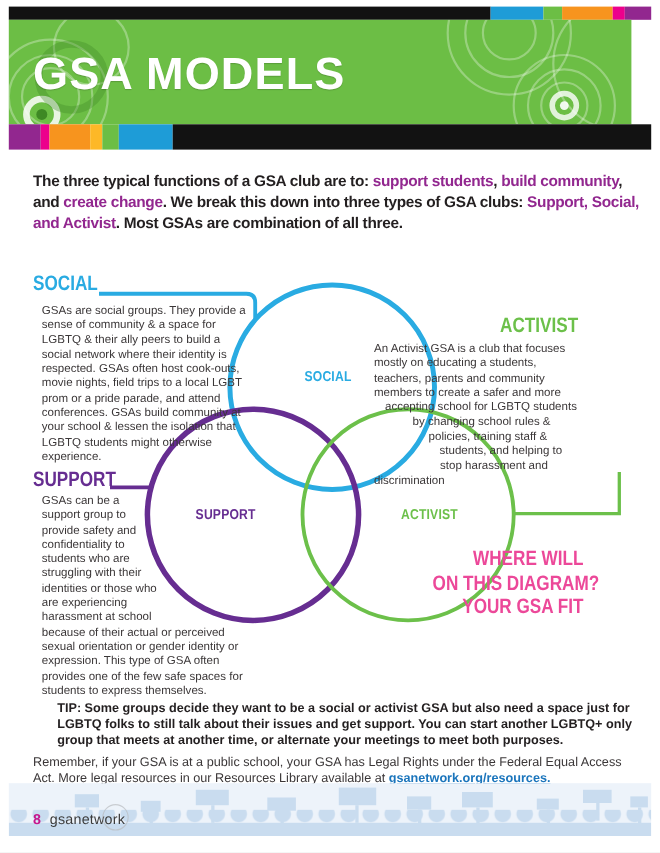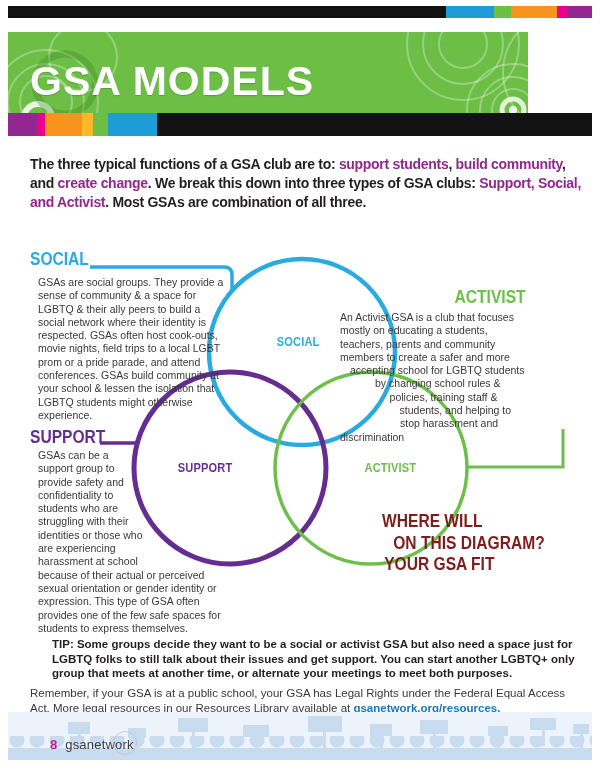--- a/index.html
+++ b/index.html
@@ -5,21 +5,21 @@
   * { margin:0; padding:0; box-sizing:border-box; }
   html,body { background:#fff; }
   body { font-family:"Liberation Sans", sans-serif; }
   .page {
     position:relative; width:600px; height:775px; background:#ffffff;
     overflow:hidden; outline:1px solid #d6d6d6;
   }
   
   .top-bar { position:absolute; top:6px; left:8px; width:584px; height:12px; display:flex; }
   .top-bar .seg { height:100%; }
-  .banner { position:absolute; top:32px; left:8px; width:520px; height:95px; overflow:hidden;padding-left:32px; }
+  .banner { position:absolute; top:18px; left:8px; width:566px; height:95px; overflow:hidden;padding-left:32px; }
   .banner-deco { position:absolute; top:0; left:0; }
   .page-title {
     position:absolute; left:22px; top:26px; color:#ffffff;
     font-size:41px; font-weight:800; letter-spacing:1px;
     text-shadow:0 1px 1px rgba(0,0,0,.18);
   }
   .color-bar { position:absolute; top:113px; left:8px; width:584px; height:23px; display:flex; }
   .color-bar .seg { height:100%; }
   
   .intro {
@@ -47,22 +47,22 @@
   .activist-body .circle-push { float:left; width:60px; height:112px;
       shape-outside:circle(96px at -22px 157px); }
   .circle-label {
     position:absolute; width:110px; text-align:center;
     font-size:13px; font-weight:800; letter-spacing:0.2px;
   }
   .label-social   { left:243px; top:86px; }
   .label-support  { left:150px; top:212px; }
   .label-activist { left:335px; top:212px; }
   .question {
-    position:absolute; right:18px; top:250px; width:170px; 
-    font-size:19px; font-weight:800; line-height:21.5px; color:#7f1d1d;margin-top:12px;
+    position:absolute; right:18px; top:250px; width:170px; text-align:right;
+    font-size:19px; font-weight:800; line-height:21.5px; color:#ec4899;
   }
   .question div { white-space:nowrap; }
   
   .tip {
     position:absolute; top:637px; left:30px; width:556px;
     font-size:11.5px; font-weight:bold; line-height:14.6px; color:#231f20;margin-left:22px;
   }
   .remember {
     position:absolute; top:686px; left:30px; width:556px;
     font-size:11.5px; line-height:14.6px; color:#3b3738;
@@ -70,21 +70,21 @@
   .remember a { text-decoration:underline; font-weight:bold; }
   
   .footer-band { position:absolute; top:712px; left:8px; width:584px; height:48px;
      background:#edf3fa; overflow:hidden; }
   .crowd-heads { position:absolute; bottom:9px; left:0; right:0; height:15px;
      background-image:radial-gradient(circle at 9px 4px, #c9dcef 7px, rgba(0,0,0,0) 8px);
      background-size:20px 15px; background-repeat:repeat-x; }
   .crowd-ground { position:absolute; bottom:0; left:0; right:0; height:12px; background:#c9dcef; }
   .sign { position:absolute; background:#c9dcef; }
   .sign::after { content:""; position:absolute; left:45%; top:100%; width:3px; height:16px; background:#c9dcef; }
-  .footer-info { position:absolute; left:22px; top:25px; font-size:13px;margin-left:20px; }
+  .footer-info { position:absolute; left:22px; top:25px; font-size:13px; }
   .footer-info .num { font-weight:bold; margin-right:8px; }
   .footer-info .brand { color:#3c3c3c; letter-spacing:0.2px; }
   .logo-swirl { position:absolute; left:63px; top:-6px; width:24px; height:24px;
      border:1px solid #b9bcc0; border-radius:50%; opacity:.7; }
 </style>
 </head>
 <body>
 
 <div class="page">
 

